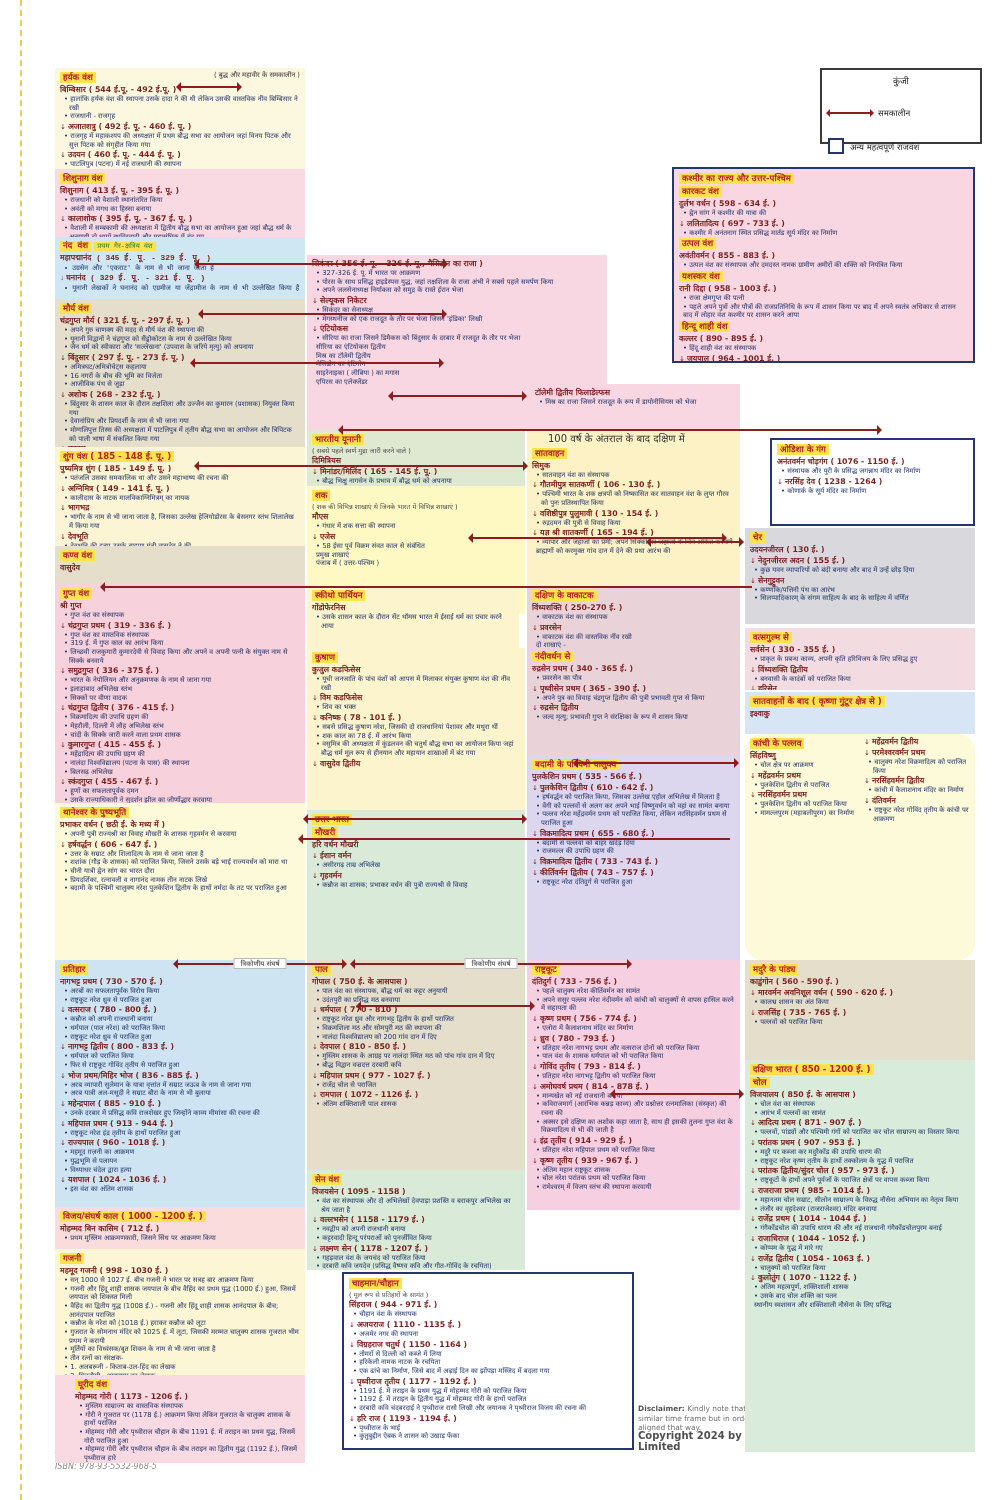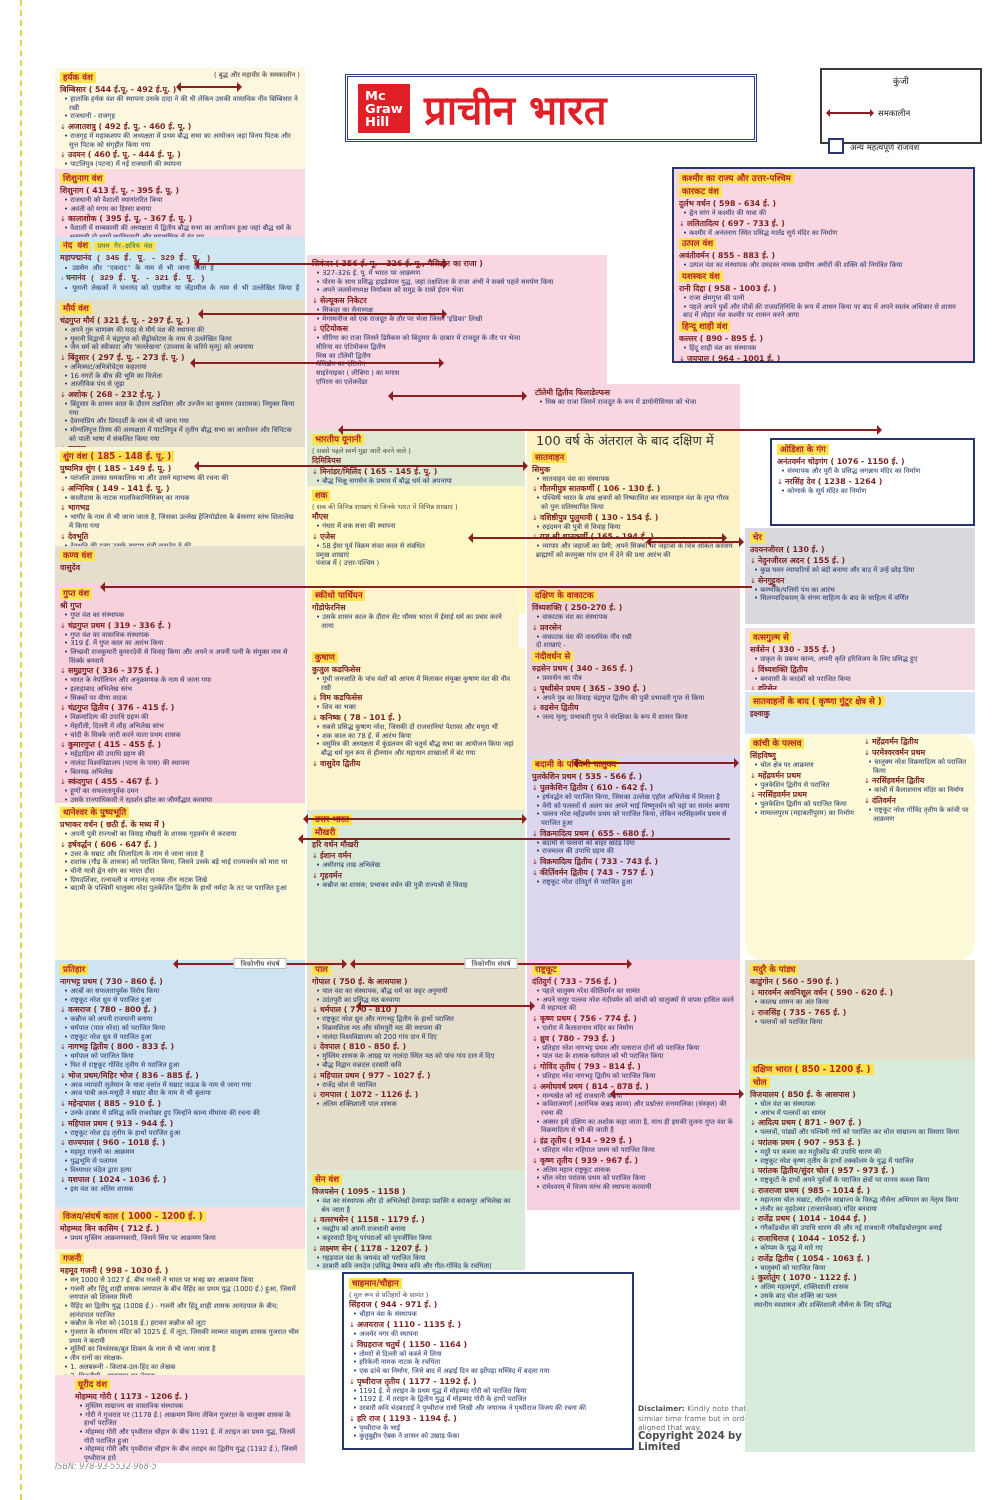--- a/index.html
+++ b/index.html
@@ -27,21 +27,21 @@
   .legend-arrow:after{right:-6px;border-left-color:#8b1f1f;}
   .legend-sq{width:12px;height:12px;border:2px solid #26356e;background:#fff;flex:none;}
   
   .dyn-box{position:absolute;box-sizing:border-box;padding:3px 5px;overflow:hidden;
        font-size:6.8px;line-height:1.28;color:#23356b;}
   .dyn-box.cols2 .content{column-count:2;column-gap:8px;}
   .hdr{display:inline-block;background:#ffe34d;color:#b3232a;font-weight:bold;
        font-size:8.6px;padding:0 3px;margin:1px 0 1px 0;}
   .hdr-suffix{display:inline-block;background:#ffe34d;color:#2c7a2c;font-size:7px;padding:0 3px;margin-left:3px;}
   .sec-note{color:#4a4a4a;font-size:6.6px;margin:1px 0;}
-  .pre-note{color:#333;font-size:13px;margin:0 0 1px 4px;}
+  .pre-note{color:#333;font-size:10px;margin:0 0 1px 16px;}
   .ruler{color:#7a1f1f;font-weight:bold;font-size:7.8px;margin-top:1px;}
   .dn-arrow{color:#8b1f1f;font-weight:normal;font-size:7px;margin-right:2px;}
   .bullet{margin-left:9px;text-indent:-5px;}
   .bullet:before{content:"• ";color:#23356b;}
   .plain-line{color:#23356b;margin-left:4px;}
   .note-top{position:absolute;right:5px;top:3px;color:#333;font-size:6.8px;text-align:right;width:95px;}
   
   .h-arrow{position:absolute;height:0;border-top:2.5px solid #8b1f1f;}
   .h-arrow.head-right:after{content:"";position:absolute;right:-7px;top:-6px;
        border:5px solid transparent;border-left-color:#8b1f1f;}
@@ -55,28 +55,20 @@
   .disclaimer{position:absolute;left:638px;top:1404px;width:348px;color:#6f6f6f;font-size:7.4px;line-height:1.3;}
   .disclaimer b{color:#555;}
   .copyright{position:absolute;left:638px;top:1430px;width:348px;color:#4f4f4f;font-weight:bold;font-size:10px;}
 </style>
 </head>
 <body>
 
 <div id="poster">
   <div class="edge-line"></div>
 
-  <div class="banner">
-    <div class="mgh-logo">
-      <div>Mc</div>
-      <div>Graw</div>
-      <div>Hill</div>
-    </div>
-    <div class="banner-title">प्राचीन भारत</div>
-  </div>
 
   <div class="legend">
     <div class="legend-title">कुंजी</div>
     <div class="legend-row">
       <span class="legend-arrow"></span>
       <span>समकालीन</span>
     </div>
     <div class="legend-row">
       <span class="legend-sq"></span>
       <span>अन्य महत्वपूर्ण राजवंश</span>
@@ -396,21 +388,21 @@
         <div class="bullet">चालुक्य नरेश विक्रमादित्य को पराजित किया</div>
         <div class="ruler"><span class="dn-arrow">↓</span><span>नरसिंहवर्मन द्वितीय</span></div>
         <div class="bullet">कांची में कैलाशनाथ मंदिर का निर्माण</div>
         <div class="ruler"><span class="dn-arrow">↓</span><span>दंतिवर्मन</span></div>
         <div class="bullet">राष्ट्रकूट नरेश गोविंद तृतीय के कांची पर आक्रमण</div>
       </div>
     </div>
     <div class="dyn-box" style="left: 55px; top: 960px; width: 250px; height: 247px; background: rgb(207, 228, 242);">
       <div class="content">
         <div><span class="hdr">प्रतिहार</span></div>
-        <div class="ruler"><span>नागभट्ट प्रथम ( 730 - 860 ई. )</span></div>
+        <div class="ruler"><span>नागभट्ट प्रथम ( 730 - 570 ई. )</span></div>
         <div class="bullet">अरबों का सफलतापूर्वक विरोध किया</div>
         <div class="bullet">राष्ट्रकूट नरेश ध्रुव से पराजित हुआ</div>
         <div class="ruler"><span class="dn-arrow">↓</span><span>वत्सराज ( 780 - 800 ई. )</span></div>
         <div class="bullet">कन्नौज को अपनी राजधानी बनाया</div>
         <div class="bullet">धर्मपाल (पाल नरेश) को पराजित किया</div>
         <div class="bullet">राष्ट्रकूट नरेश ध्रुव से पराजित हुआ</div>
         <div class="ruler"><span class="dn-arrow">↓</span><span>नागभट्ट द्वितीय ( 800 - 833 ई. )</span></div>
         <div class="bullet">धर्मपाल को पराजित किया</div>
         <div class="bullet">फिर से राष्ट्रकूट गोविंद तृतीय से पराजित हुआ</div>
         <div class="ruler"><span class="dn-arrow">↓</span><span>भोज प्रथम/मिहिर भोज ( 836 - 885 ई. )</span></div>

